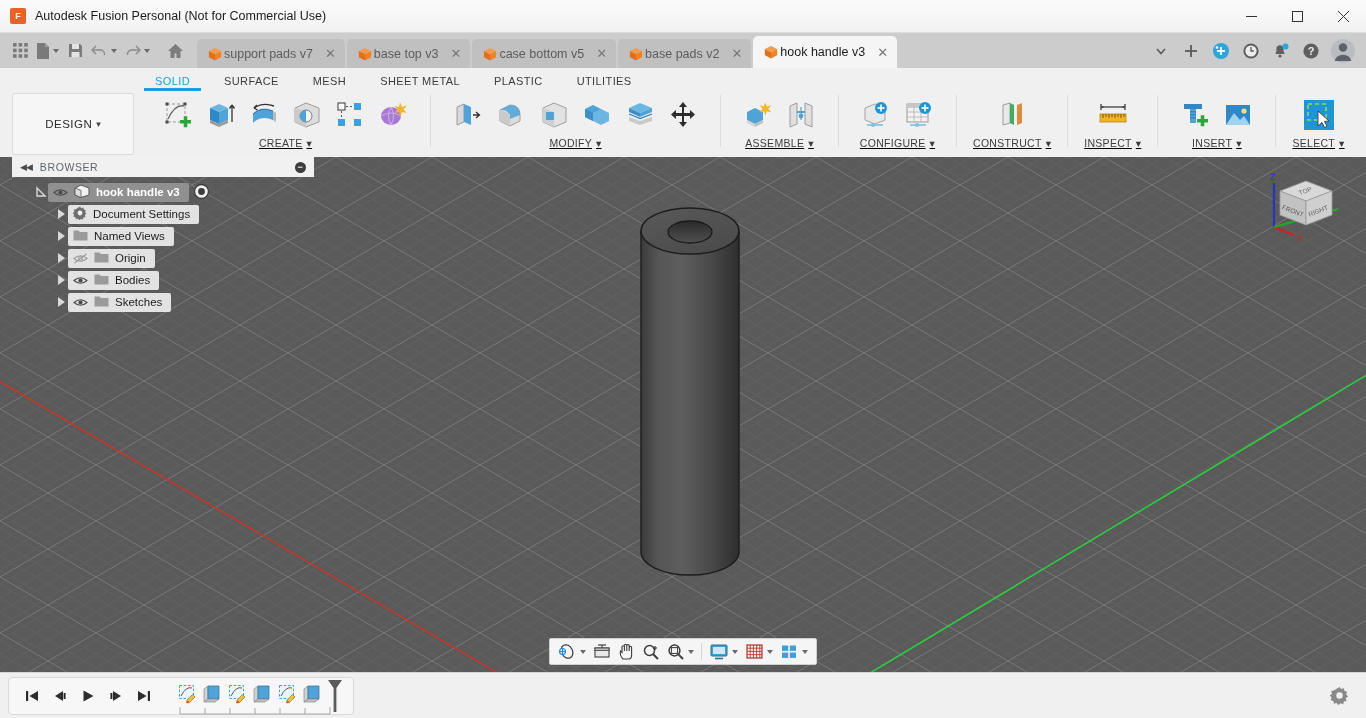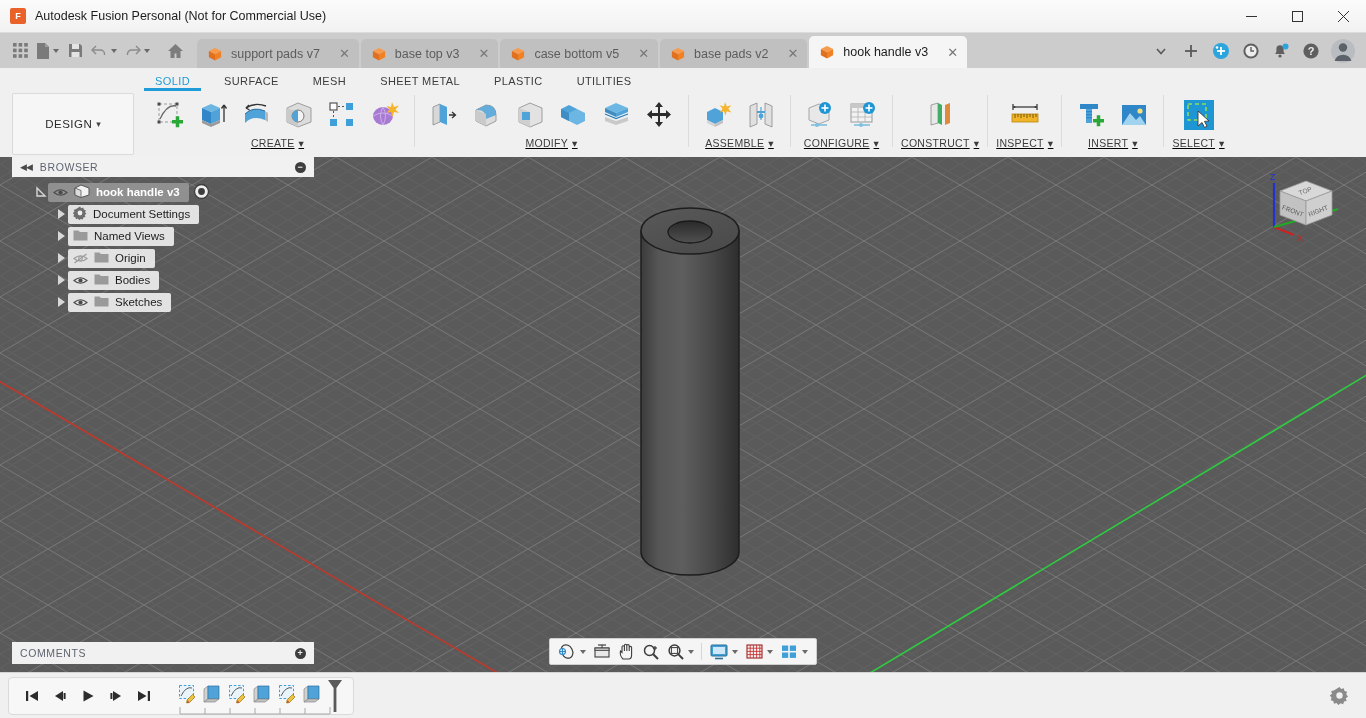--- a/index.html
+++ b/index.html
@@ -47,21 +47,21 @@
   }
   .caretdn { width:0;height:0;border-left:3.5px solid transparent;border-right:3.5px solid transparent;border-top:4px solid #6a6a6a; margin-left:3px; }
 
   #hometab {
     width: 44px; height: 35px; display:flex; align-items:center; justify-content:center;
     background: #cccccc; cursor: default;
   }
 
   .doctab {
     height: 29px; display: flex; align-items: center;
-    padding: 0 9px 0 11px; gap: 9px;
+    padding: 0 9px 0 11px; gap: 2px;
     background: #c0c0c0; border-radius: 5px 5px 0 0;
     margin-right: 2px; cursor: default; position: relative;
     min-width: 120px;
   }
   .doctab.active { background: #f5f5f5; height: 32px; }
   .doctab .tablabel { font-size: 12.5px; color: #5c5c5c; white-space: nowrap; }
   .doctab.active .tablabel { color: #1c1c1c; }
   .doctab .tabclose { font-size: 13px; color: #777; margin-left: auto; padding-left: 10px; }
   .cube-icon { width: 14px; height: 14px; flex: 0 0 14px; }
 
@@ -72,21 +72,21 @@
   #ribbon { width: 100%; background: #f0f0f0; border-bottom: 5px solid #d946ef; }
   #ribbontabs { height: 23px; display: flex; align-items: flex-end; padding-left: 138px; }
   .rtab {
     font-size: 11px; color: #3c3c3c; letter-spacing: .4px;
     padding: 0 17px 4px 17px; cursor: default; position: relative;
   }
   .rtab.active { color: #1f9bd7; }
   .rtab.active::after {
     content:""; position:absolute; left:6px; right:6px; bottom:0; height:3px; background:#1f9bd7;
   }
-  #ribbonbody { height: 66px; display: flex; align-items: flex-start; padding-left: 8px; }
+  #ribbonbody { height: 66px; display: flex; align-items: flex-start; padding-left: 8px; gap: 8px; }
 
   #designbox {
     width: 122px; height: 62px; margin: 2px 10px 0 4px;
     border: 1px solid #dadada; background: #f6f6f6; border-radius: 2px;
     display: flex; align-items: center; justify-content: center; gap: 4px;
     cursor: default;
   }
   #designbox .dlabel { font-size: 11.5px; color: #2a2a2a; letter-spacing: .5px; }
 
   .rgroup { display: flex; flex-direction: column; align-items: center; height: 64px; padding: 0 5px; text-decoration: underline; }
@@ -822,24 +822,20 @@
                 <path d="M.5 1.5 h5 l1.4 1.6 h7.6 v8.4 h-14z" fill="#9a9a9a"></path>
               </svg>
           </span>
           <span>Sketches</span>
         </span>
       </div>
 
     </div>
   </div>
 
-  <div id="comments">
-    <span>COMMENTS</span>
-    <span class="plus dot-btn">+</span>
-  </div>
 
   <svg id="viewcube" viewBox="0 0 84 78">
 
     <line x1="14" y1="62" x2="14" y2="18" stroke="#2233cc" stroke-width="2.2"></line>
     <text x="10" y="15" font-size="9" fill="#2233cc" font-family="Liberation Sans, sans-serif">Z</text>
     <line x1="14" y1="62" x2="34" y2="70" stroke="#cc2222" stroke-width="2.2"></line>
     <text x="37" y="76" font-size="9" fill="#cc2222" font-family="Liberation Sans, sans-serif">X</text>
     <line x1="14" y1="62" x2="78" y2="44" stroke="#22aa22" stroke-width="2"></line>
 
     <g>

